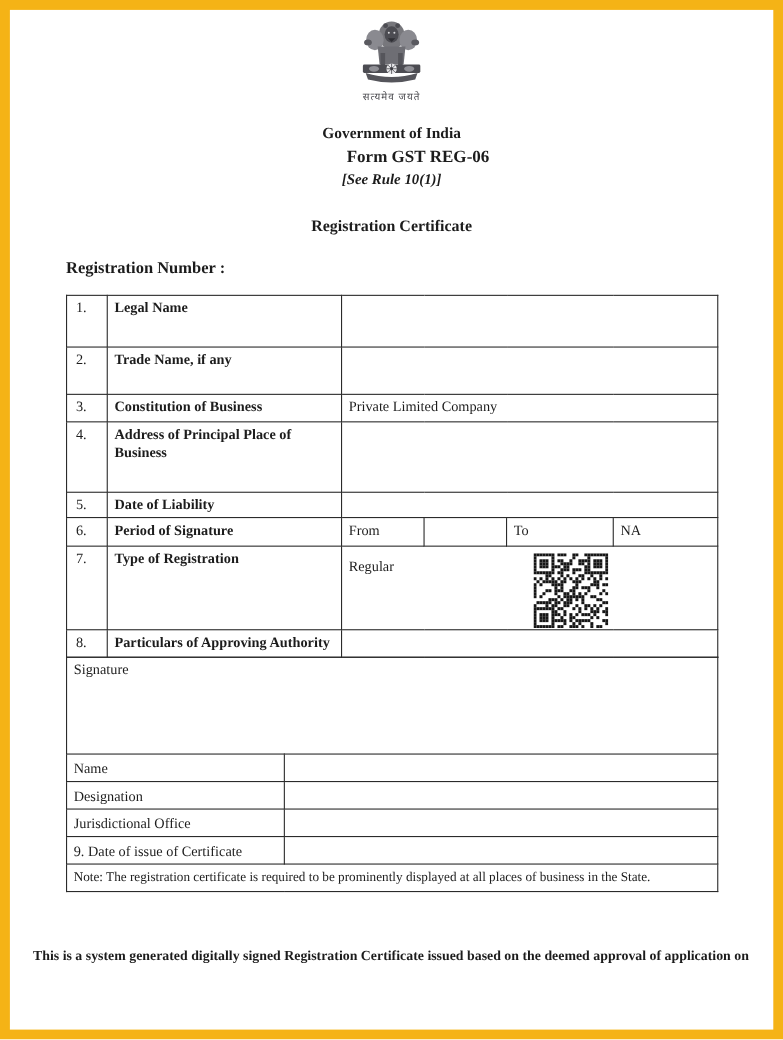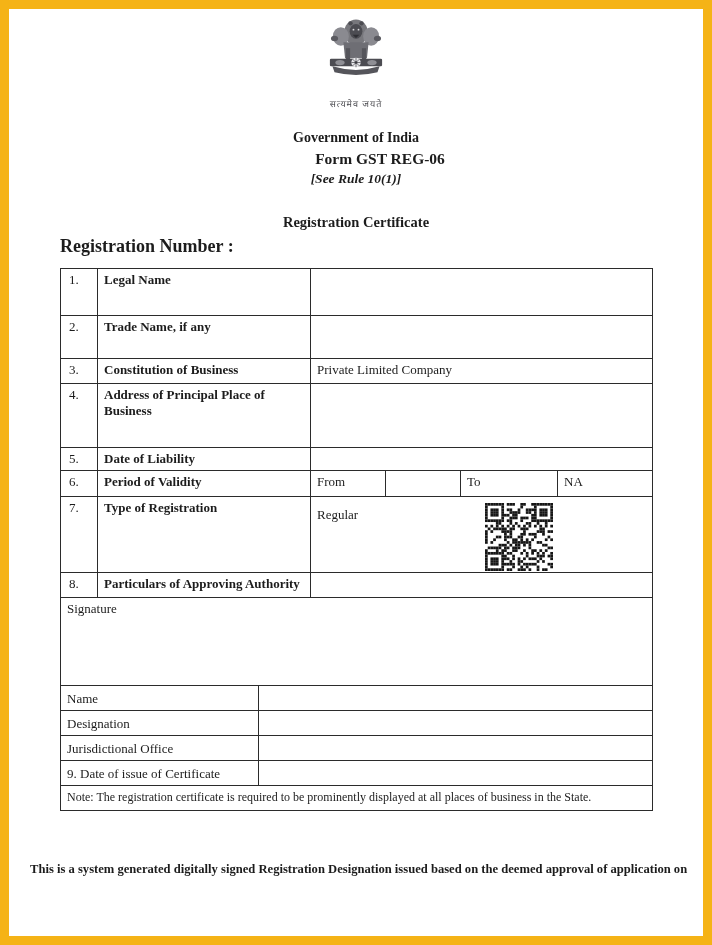--- a/index.html
+++ b/index.html
@@ -20,33 +20,33 @@
     top: 3px; left: 0; right: 0;
     text-align: center;
   }
   .emblem-wrap { display: inline-block; }
   .motto {
     display: block;
     font-size: 9px;
     line-height: 12px;
     letter-spacing: 1px;
     color: #4a4a4f;
-    margin-top: 18px;
+    margin-top: 1px;
   }
   .gov-line   { font-weight: bold; font-size: 14px;  line-height: 17px; margin-top: 19px; }
   .form-line  { font-weight: bold; font-size: 15.5px; line-height: 20px; margin-top: 3px; margin-left: 48px; }
   .rule-line  { font-style: italic; font-size: 13.5px; line-height: 16px; margin-top: 2px; font-weight: bold; }
   .cert-line  { font-weight: bold; font-size: 14.5px; line-height: 18px; margin-top: 26px; }
 
   
   .reg-number {
     position: absolute;
     top: 227px; left: 51px;
     font-weight: bold;
-    font-size: 18px;
+    font-size: 15px;
   }
 
   
   .tables-wrap { position: absolute; top: 259px; left: 51px; width: 592px; }
   table { border-collapse: collapse; table-layout: fixed; width: 592px; }
   td {
     border: 1.5px solid #2b2b2b;
     vertical-align: top;
     font-size: 13px;
     padding: 3px 5px 3px 6px;
@@ -159,21 +159,21 @@
         <td class="label">Address of Principal Place of Business</td>
         <td class="val" colspan="4"></td>
       </tr>
       <tr class="r5">
         <td class="num">5.</td>
         <td class="label">Date of Liability</td>
         <td class="val" colspan="4"></td>
       </tr>
       <tr class="r6">
         <td class="num">6.</td>
-        <td class="label">Period of Validity</td>
+        <td class="label">Period of Signature</td>
         <td>From</td>
         <td></td>
         <td>To</td>
         <td>NA</td>
       </tr>
       <tr class="r7">
         <td class="num">7.</td>
         <td class="label">Type of Registration</td>
         <td class="val val-relative" colspan="4">
           <span class="regular-text">Regular</span>
@@ -528,15 +528,15 @@
         <td>9. Date of issue of Certificate</td>
         <td></td>
       </tr>
       <tr class="note-row">
         <td colspan="2">Note: The registration certificate is required to be prominently displayed at all places of business in the State.</td>
       </tr>
     </tbody>
       </table>
   </div>
 
-  <div class="footer-line">This is a system generated digitally signed Registration Designation issued based on the deemed approval of application on</div>
+  <div class="footer-line">This is a system generated digitally signed Registration Certificate issued based on the deemed approval of application on</div>
 
 </div>
 
 </body></html>

